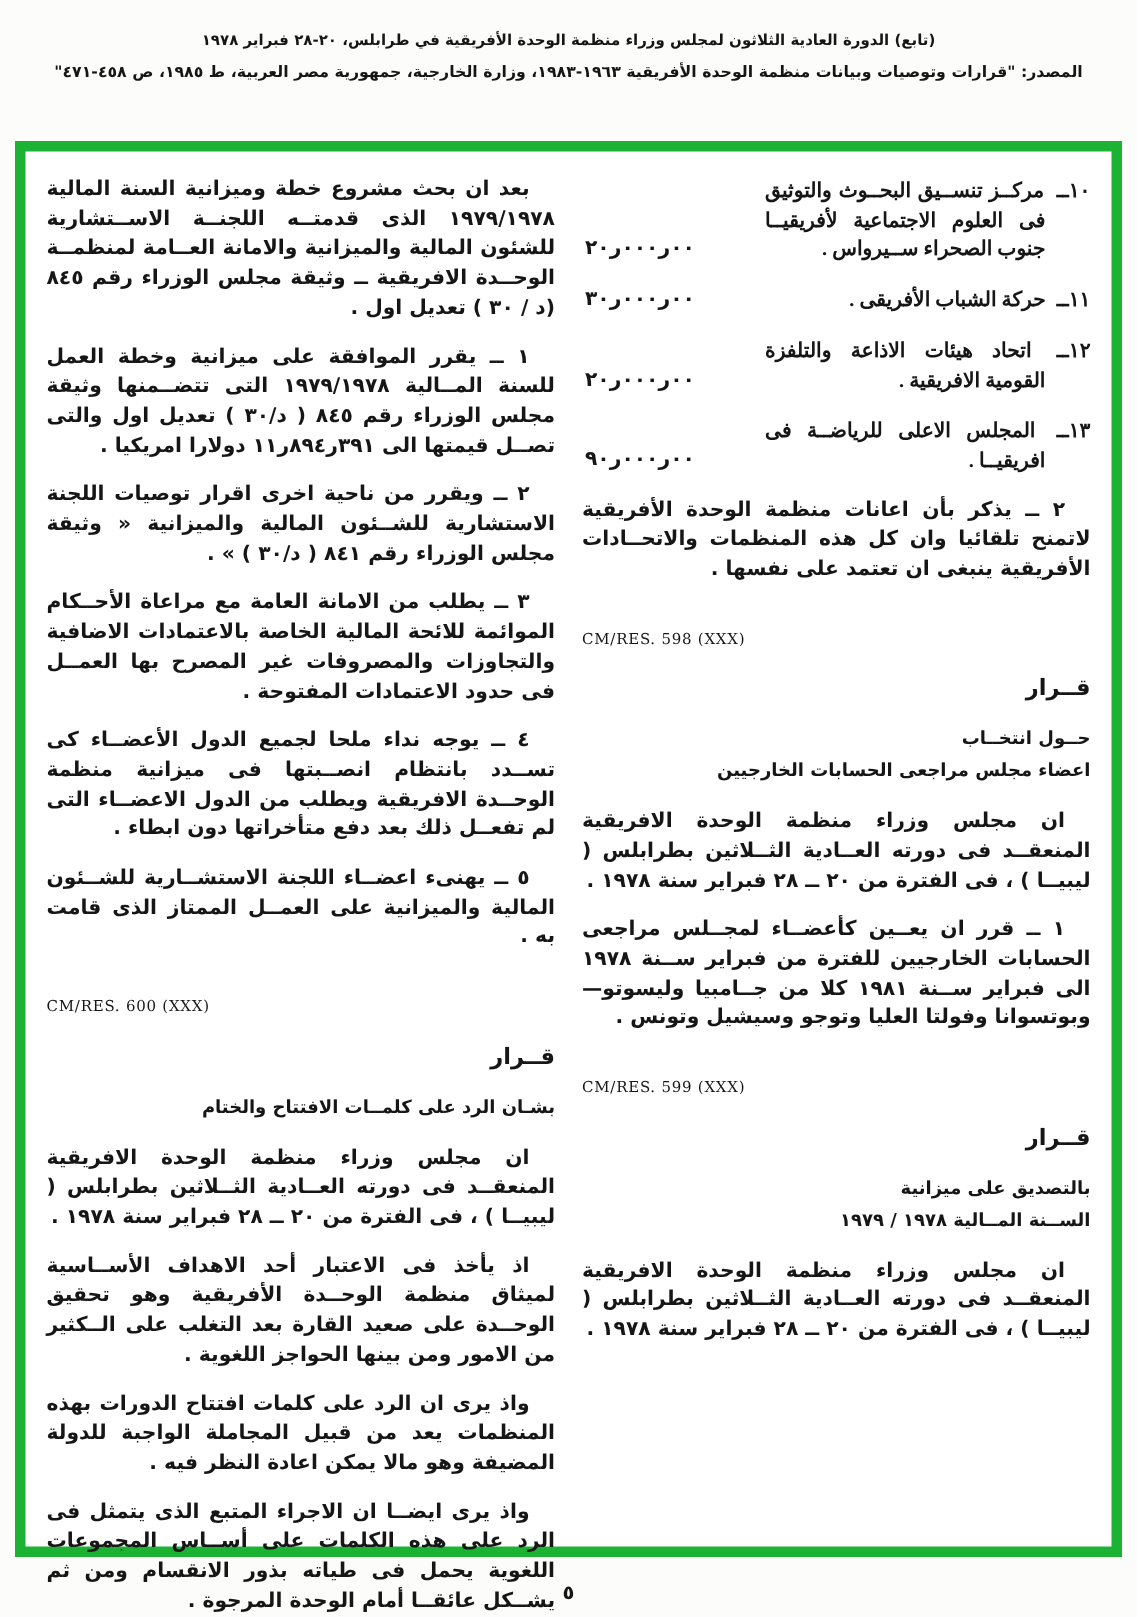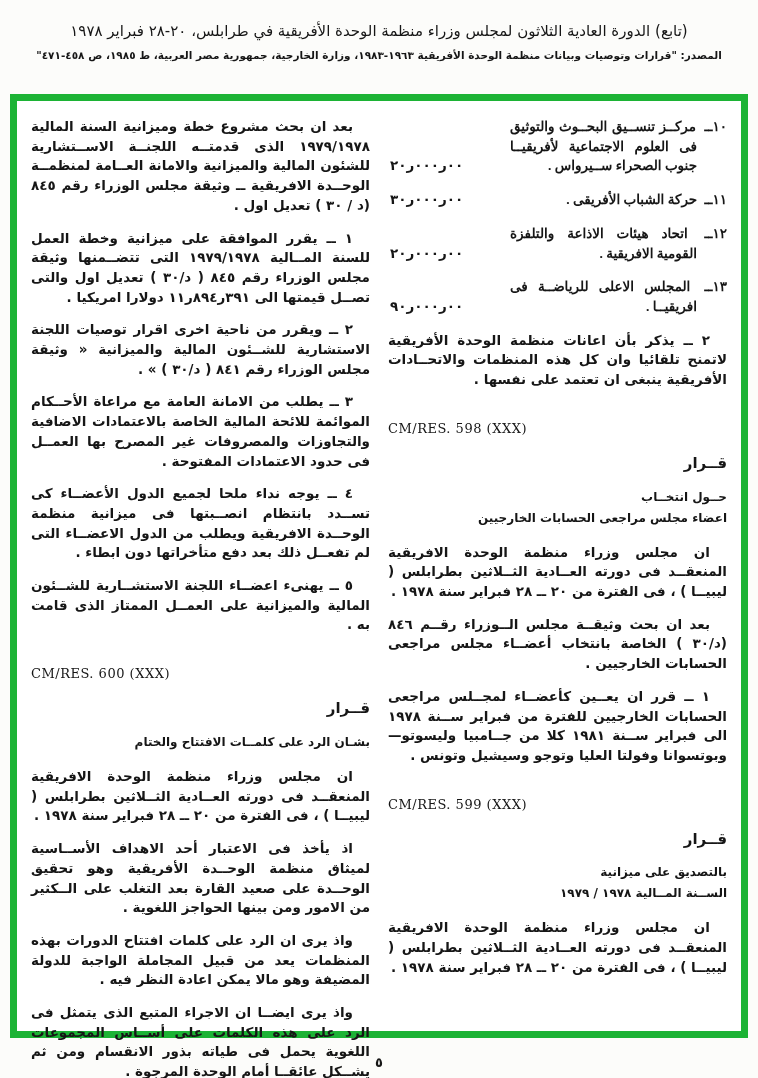--- a/index.html
+++ b/index.html
@@ -4,21 +4,21 @@
 <style>
   :root { --green:#1cb335; --ink:#161616; --paper:#fcfcfa; }
   * { box-sizing:border-box; }
   html,body { margin:0; padding:0; }
   body {
     width:758px; height:1078px; position:relative; overflow:hidden;
     background:var(--paper); color:var(--ink);
     font-family:"DejaVu Sans", sans-serif;
   }
   .header { position:absolute; top:22px; left:0; right:0; text-align:center; direction:rtl; }
-  .header-title { font-size:15px; font-weight:normal; letter-spacing:0; }
+  .header-title { font-size:10px; font-weight:bold; letter-spacing:0; }
   .header-source { font-size:10.5px; font-weight:bold; margin-top:9px; }
   .frame {
     position:absolute; left:10px; top:94px; width:738px; height:944px;
     border:7px solid var(--green); background:#fff;
   }
   .cols {
     display:flex; direction:rtl; gap:18px; padding:16px 14px 10px 14px;
     height:100%;
   }
   .col {
@@ -27,21 +27,21 @@
   }
   .para { margin:0 0 13px 0; text-indent:17px; }
   
   .budget-item { display:flex; justify-content:space-between; align-items:flex-end; margin:0 0 14px 0; }
   .budget-item .item-text { width:64%; padding-right:30px; text-indent:-30px;font-family:Liberation Serif, serif; }
   .budget-item .item-amount { white-space:nowrap; padding-left:2px; }
   .item-num { padding-left:4px; }
   
   .res-code {
     direction:ltr; text-align:left; font-family:"DejaVu Serif","Liberation Serif",serif;
-    font-weight:400; font-size:13px; letter-spacing:0.5px; margin:30px 0 6px 0;
+    font-weight:400; font-size:10px; letter-spacing:0.5px; margin:30px 0 6px 0;
   }
   .decision-word { text-align:right; font-size:15px; margin:14px 0 12px 0; text-indent:0; }
   .subject { text-align:right; font-size:12px; line-height:1.75; margin:0 0 14px 0; text-indent:0; }
   .page-number {
     position:absolute; bottom:8px; left:0; right:0; text-align:center;
     font-size:13px; font-weight:bold;
   }
 </style>
 </head>
 <body>
@@ -90,21 +90,20 @@
 
       <p class="para">٢ ــ يذكر بأن اعانات منظمة الوحدة الأفريقية لاتمنح تلقائيا وان كل هذه المنظمات والاتحــادات الأفريقية ينبغى ان تعتمد على نفسها .</p>
 
       <div class="res-code">CM/RES. 598 (XXX)</div>
       <div class="decision-word">قــرار</div>
       <div class="subject">
         <span>حــول انتخــاب</span><br>
         <span>اعضاء مجلس مراجعى الحسابات الخارجيين</span>
       </div>
       <p class="para">ان مجلس وزراء منظمة الوحدة الافريقية المنعقــد فى دورته العــادية الثــلاثين بطرابلس ( ليبيــا ) ، فى الفترة من ٢٠ ــ ٢٨ فبراير سنة ١٩٧٨ .</p>
-      <p class="para">بعد ان بحث وثيقــة مجلس الــوزراء رقــم ٨٤٦ (د/٣٠ ) الخاصة بانتخاب أعضــاء مجلس مراجعى الحسابات الخارجيين .</p>
       <p class="para">١ ــ قرر ان يعــين كأعضــاء لمجــلس مراجعى الحسابات الخارجيين للفترة من فبراير ســنة ١٩٧٨ الى فبراير ســنة ١٩٨١ كلا من جــامبيا وليسوتو— وبوتسوانا وفولتا العليا وتوجو وسيشيل وتونس .</p>
 
       <div class="res-code">CM/RES. 599 (XXX)</div>
       <div class="decision-word">قــرار</div>
       <div class="subject">
         <span>بالتصديق على ميزانية</span><br>
         <span>الســنة المــالية ١٩٧٨ / ١٩٧٩</span>
       </div>
       <p class="para">ان مجلس وزراء منظمة الوحدة الافريقية المنعقــد فى دورته العــادية الثــلاثين بطرابلس ( ليبيــا ) ، فى الفترة من ٢٠ ــ ٢٨ فبراير سنة ١٩٧٨ .</p>
     </div>

